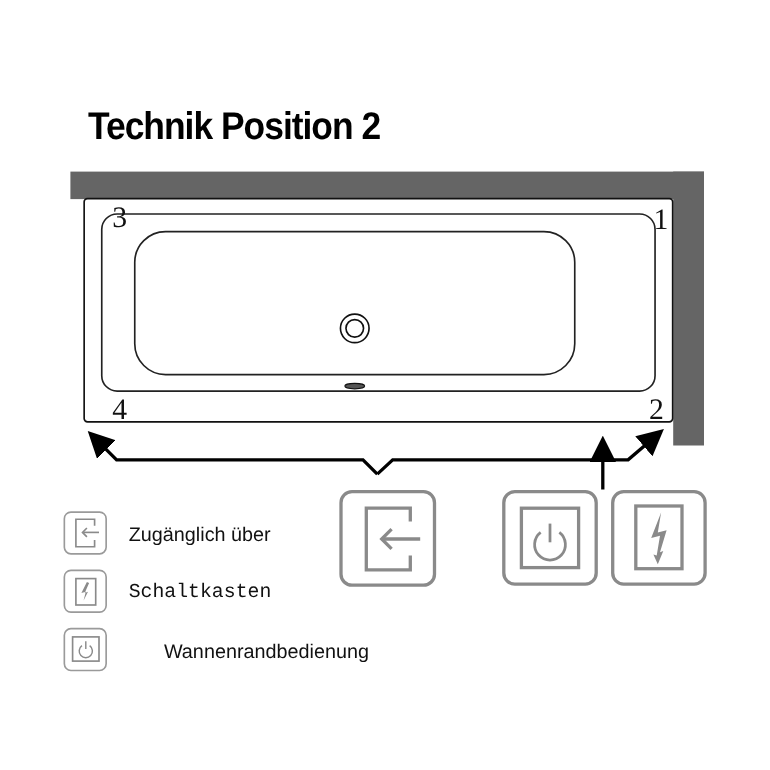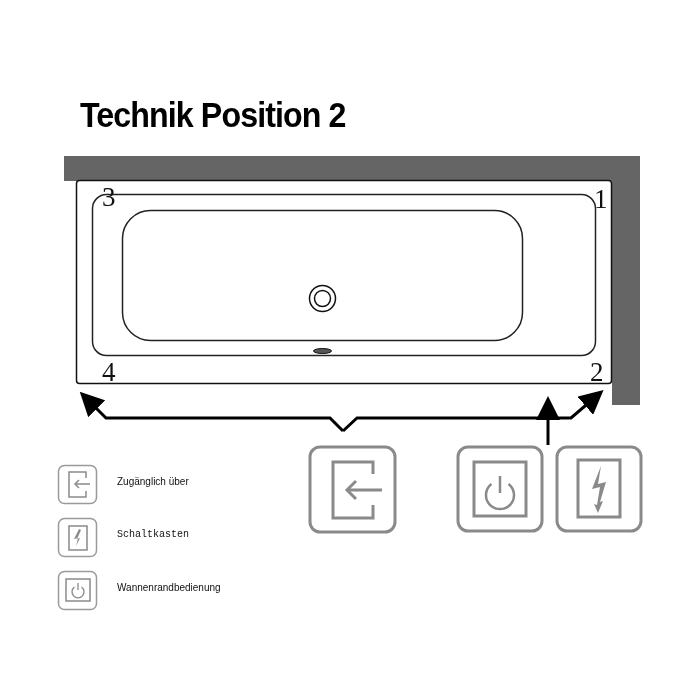--- a/index.html
+++ b/index.html
@@ -9,21 +9,21 @@
     font-family: "Liberation Sans", sans-serif; font-weight: bold;
     font-size: 35px; letter-spacing: -1px; color: #000;
     transform: scaleX(0.92); transform-origin: left top;
   }
   svg.diagram { position: absolute; left: 0; top: 0; }
   .corner-num {
     font-family: "Liberation Serif", serif; font-size: 27px; fill: #111;
   }
   .legend-label {
     position: absolute; left: 117px;
-    font-family: "Liberation Sans", sans-serif; font-size: 10px; color: #111;
+    font-family: "Liberation Sans", sans-serif; font-size: 18px; color: #111;
   }
 </style>
 </head>
 <body>
 
 <div class="title">Technik Position 2</div>
 
 <svg class="diagram" width="700" height="700" viewBox="0 0 700 700">
   <defs>
     <marker id="arrowhead" markerWidth="8" markerHeight="8" refX="6" refY="4" orient="auto" markerUnits="strokeWidth">
@@ -105,13 +105,13 @@
     <rect x="66" y="579" width="24" height="22" fill="none" stroke="#8a8a8a" stroke-width="1.5"></rect>
     <g stroke="#8a8a8a" stroke-width="1.3" fill="none">
       <path d="M74.5,587 A6,6 0 1 0 81.5,587"></path>
       <line x1="78" y1="583" x2="78" y2="590"></line>
     </g>
   </g>
 </svg>
 
 <div class="legend-label" style="top:476px;">Zugänglich über</div>
 <div class="legend-label" style="top:529px;font-family:Liberation Mono, monospace;">Schaltkasten</div>
-<div class="legend-label" style="top:582px;">Wannenrandbedienung</div>
+<div class="legend-label" style="top:582px;margin-left:32px;">Wannenrandbedienung</div>
 
 </body></html>

